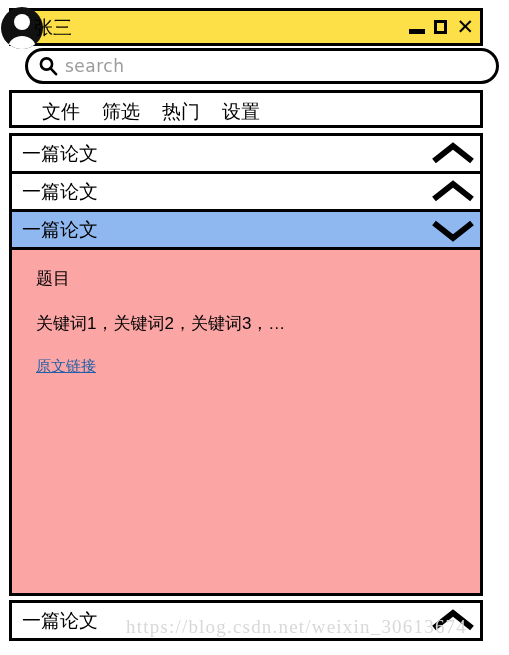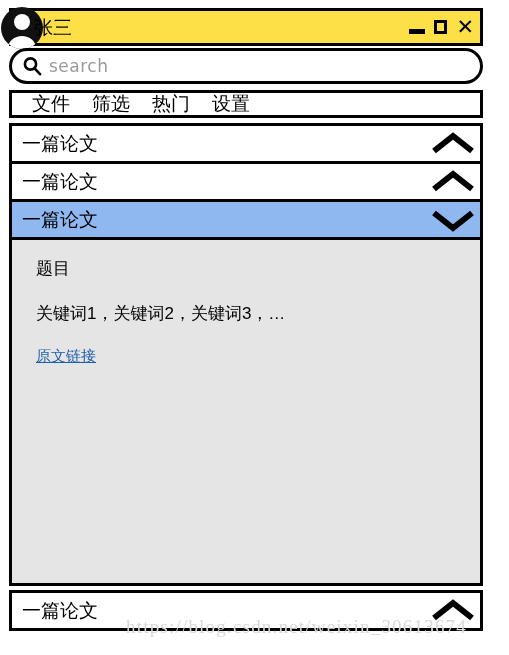--- a/index.html
+++ b/index.html
@@ -90,21 +90,21 @@
   }
 
   
   #search-wrap {
     position: relative;
     margin-top: 2px;
     height: 38px;
   }
   #search-box {
     position: absolute;
-    left: 0;
+    left: 16px;
     top: 0;
     width: 474px;
     height: 36px;
     box-sizing: border-box;
     border: 3px solid #000000;
     border-radius: 19px;
     background: #ffffff;
     display: flex;
     align-items: center;
     padding-left: 10px;
@@ -113,27 +113,27 @@
   #search-input-text {
     font-size: 17px;
     color: #9b9b9b;
     letter-spacing: 0.5px;
     font-family: "DejaVu Sans", sans-serif;
   }
 
   
   #tab-bar {
     margin-top: 4px;
-    height: 28px;
-    box-sizing: border-box;
-    border: 3px solid #000000;
-    background: #ffffff;
-    display: flex;
-    align-items: center;
-    padding-left: 9px;
+    height: 38px;
+    box-sizing: border-box;
+    border: 3px solid #000000;
+    background: #ffffff;
+    display: flex;
+    align-items: flex-end;
+    padding-left: 19px;
   }
   .tab {
     display: flex;
     align-items: center;
     padding: 0 11px;
     font-size: 19px;
     color: #000000;
     white-space: nowrap;
     cursor: default;
   }
@@ -160,21 +160,21 @@
     color: #000000;
     white-space: nowrap;
   }
   .chev { display: block; }
 
   
   #detail-panel {
     box-sizing: border-box;
     border: 3px solid #000000;
     border-top: none;
-    background: #e5e5e5;
+    background: #fca5a5;
     height: 346px;
     padding: 17px 0 0 24px;
     margin-top: 0px;
   }
   .detail-line {
     font-size: 17px;
     color: #000000;
     margin-bottom: 22px;
     white-space: nowrap;
   }

